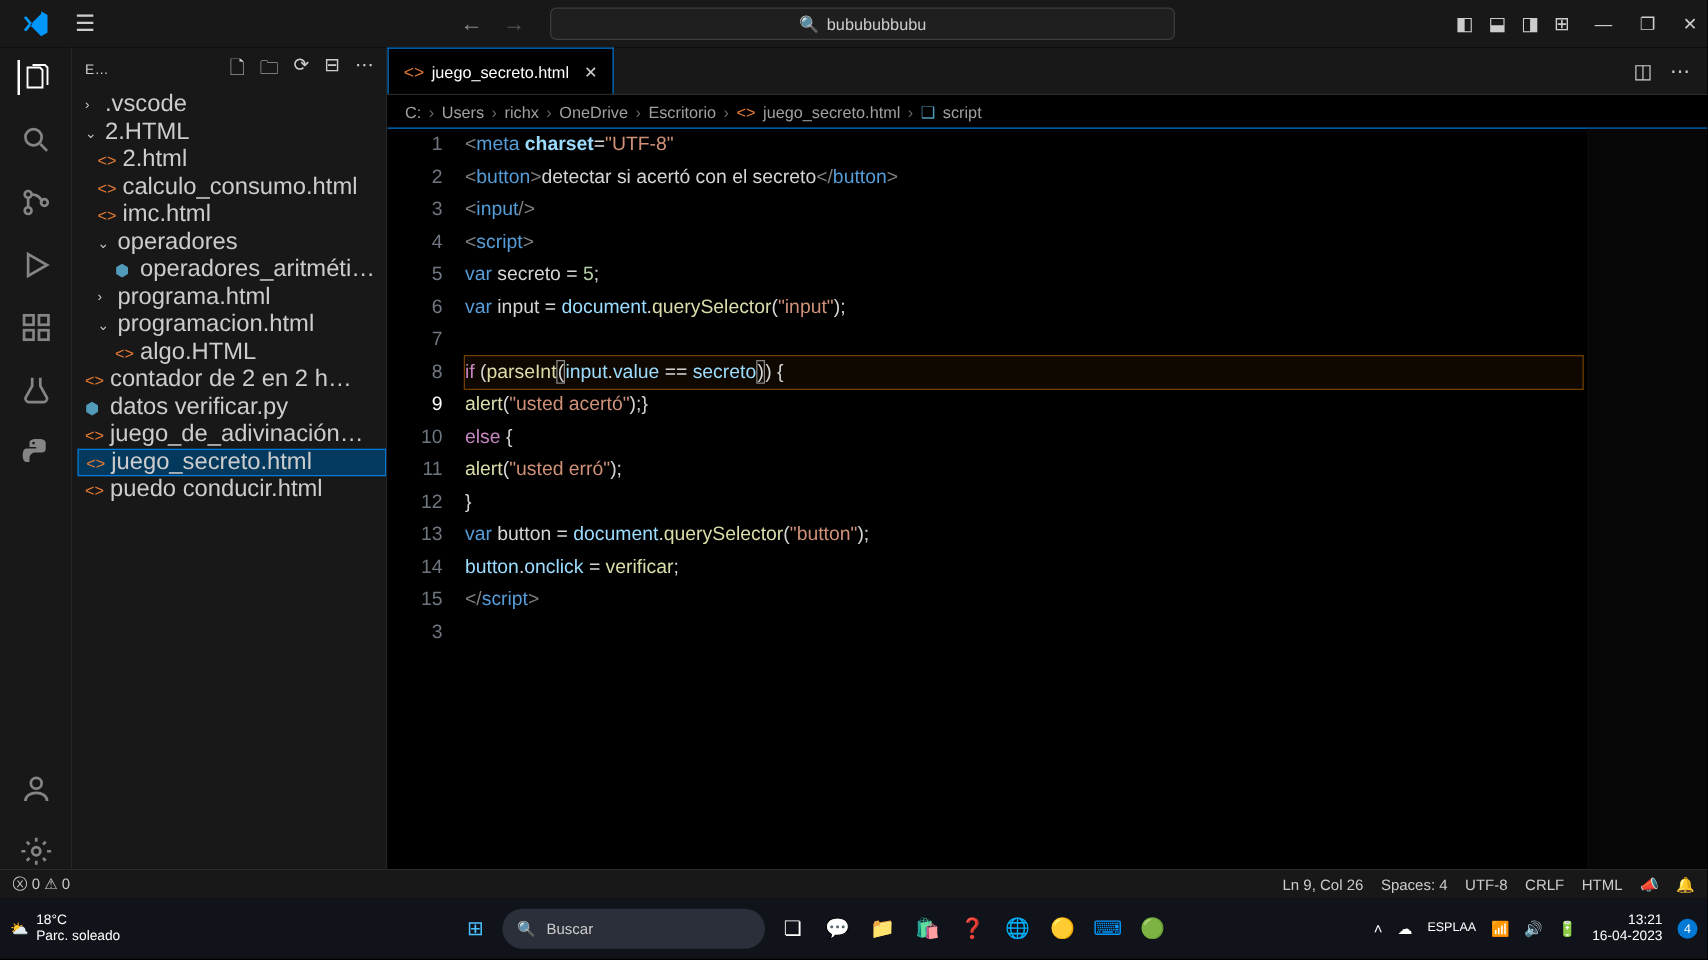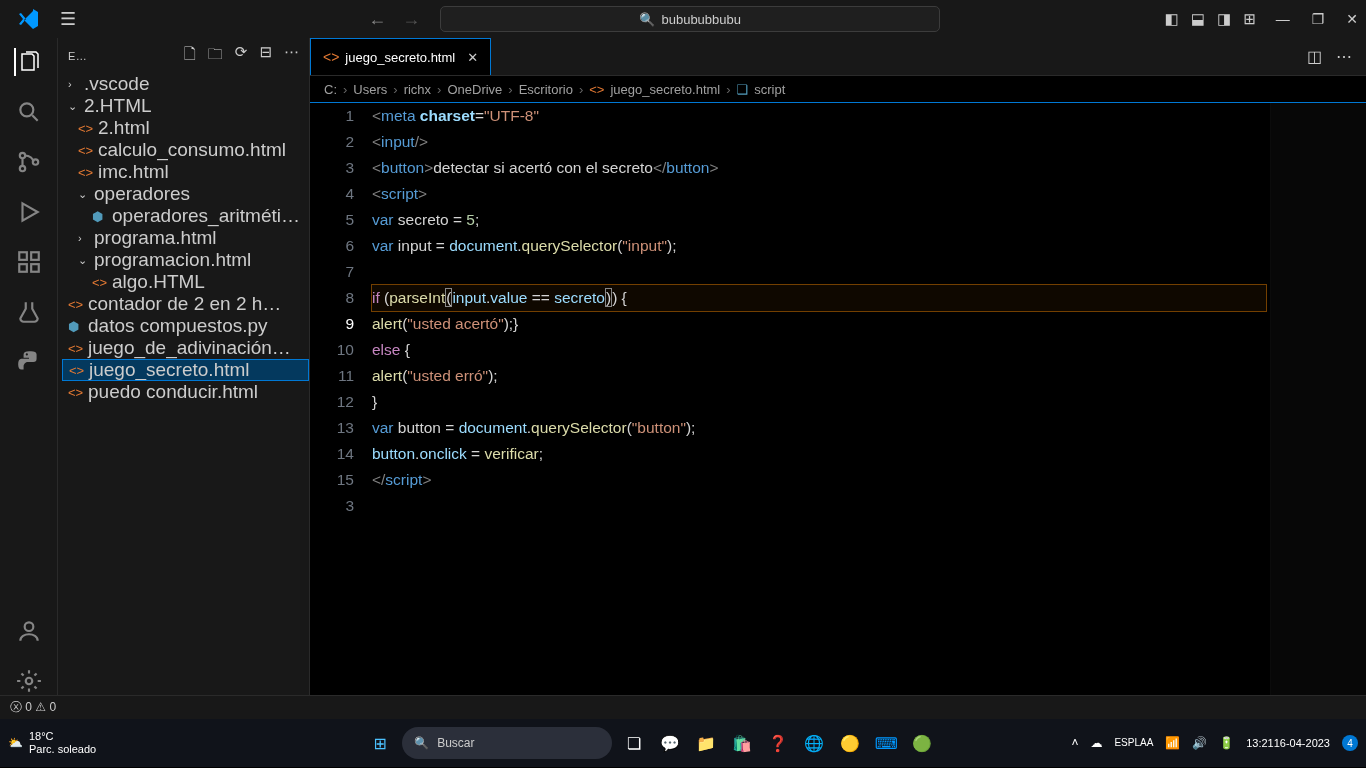--- a/index.html
+++ b/index.html
@@ -64,21 +64,21 @@
 .statusbar .sb-left, .statusbar .sb-right { display: flex; align-items: center; gap: 14px; }
 .statusbar .sb-right { margin-left: auto; }
 .taskbar { height: 48px; background: #10131a; display: flex; align-items: center; padding: 0 8px; gap: 10px; color: #fff; font-size: 12px; }
 .taskbar .weather { display: flex; align-items: center; gap: 6px; }
 .taskbar .weather .wtext { display: flex; flex-direction: column; line-height: 13px; font-size: 11px; }
 .taskbar .center { margin-left: 260px; display: flex; align-items: center; gap: 8px; }
 .taskbar .tb-search { width: 210px; height: 32px; background: #2b2f3a; border-radius: 16px; display: flex; align-items: center; padding: 0 12px; gap: 8px; color: #ccc; }
 .taskbar .app { width: 28px; height: 28px; border-radius: 4px; display: flex; align-items: center; justify-content: center; font-size: 16px; }
 .taskbar .tray { margin-left: auto; display: flex; align-items: center; gap: 12px; font-size: 12px; }
 .taskbar .tray .lang { display: flex; flex-direction: row; line-height: 12px; font-size: 10px; text-align: center; }
-.taskbar .tray .clock { display: flex; flex-direction: row; line-height: 13px; font-size: 11px; text-align: right; }
+.taskbar .tray .clock { display: flex; flex-direction: column; line-height: 13px; font-size: 11px; text-align: right; }
 svg { display: block; }
 </style>
 </head>
 <body>
 
 <div class="titlebar">
   <span class="vscode-logo">
     <svg viewBox="0 0 24 24" width="24" height="24">
         <path fill="#0098ff" d="M17 2l5 3v14l-5 3-9-9 9-9zM3 7l4 5-4 5 2 1 5-6-5-6-2 1z"></path>
       </svg>
@@ -216,21 +216,21 @@
       <div class="tree-row indent2">
           <span class="ficon ic-html">&lt;&gt;</span>
           <span class="fname">algo.HTML</span>
         </div>
       <div class="tree-row">
           <span class="ficon ic-html">&lt;&gt;</span>
           <span class="fname">contador de 2 en 2 h…</span>
         </div>
       <div class="tree-row">
           <span class="ficon ic-py">⬢</span>
-          <span class="fname">datos compuestos.py</span>
+          <span class="fname">datos verificar.py</span>
         </div>
       <div class="tree-row">
           <span class="ficon ic-html">&lt;&gt;</span>
           <span class="fname">juego_de_adivinación…</span>
         </div>
       <div class="tree-row selected">
           <span class="ficon ic-html">&lt;&gt;</span>
           <span class="fname">juego_secreto.html</span>
         </div>
       <div class="tree-row">
@@ -283,22 +283,22 @@
           <div>10</div>
           <div>11</div>
           <div>12</div>
         <div>13</div>
           <div>14</div>
           <div>15</div>
           <div>3</div>
       </div>
       <div class="code-content">
         <div class="line"><span class="tk-tag">&lt;</span><span class="tk-tagname">meta</span><span> </span><span class="tk-attr">charset</span><span class="tk-plain">=</span><span class="tk-str">"UTF-8"</span></div>
+        <div class="line"><span class="tk-tag">&lt;</span><span class="tk-tagname">button</span><span class="tk-tag">&gt;</span><span class="tk-plain">detectar si acertó con el secreto</span><span class="tk-tag">&lt;/</span><span class="tk-tagname">button</span><span class="tk-tag">&gt;</span></div>
         <div class="line"><span class="tk-tag">&lt;</span><span class="tk-tagname">input</span><span class="tk-tag">/&gt;</span></div>
-        <div class="line"><span class="tk-tag">&lt;</span><span class="tk-tagname">button</span><span class="tk-tag">&gt;</span><span class="tk-plain">detectar si acertó con el secreto</span><span class="tk-tag">&lt;/</span><span class="tk-tagname">button</span><span class="tk-tag">&gt;</span></div>
         <div class="line"><span class="tk-tag">&lt;</span><span class="tk-tagname">script</span><span class="tk-tag">&gt;</span></div>
         <div class="line"><span class="tk-kw">var</span><span class="tk-plain"> secreto = </span><span class="tk-num">5</span><span class="tk-plain">;</span></div>
         <div class="line"><span class="tk-kw">var</span><span class="tk-plain"> input = </span><span class="tk-var">document</span><span class="tk-plain">.</span><span class="tk-fn">querySelector</span><span class="tk-plain">(</span><span class="tk-str">"input"</span><span class="tk-plain">);</span></div>
         <div class="line"> </div>
         <div class="line current"><span class="tk-kw2">if</span><span class="tk-plain"> (</span><span class="tk-fn">parseInt</span><span class="tk-plain bracket-hl">(</span><span class="tk-var">input</span><span class="tk-plain">.</span><span class="tk-var">value</span><span class="tk-plain"> == </span><span class="tk-var">secreto</span><span class="tk-plain bracket-hl">)</span><span class="tk-plain">) {</span></div>
         <div class="line"><span class="tk-fn">alert</span><span class="tk-plain">(</span><span class="tk-str">"usted acertó"</span><span class="tk-plain">);}</span></div>
         <div class="line"><span class="tk-kw2">else</span><span class="tk-plain"> {</span></div>
         <div class="line"><span class="tk-fn">alert</span><span class="tk-plain">(</span><span class="tk-str">"usted erró"</span><span class="tk-plain">);</span></div>
         <div class="line"><span class="tk-plain">}</span></div>
         <div class="line"><span class="tk-kw">var</span><span class="tk-plain"> button = </span><span class="tk-var">document</span><span class="tk-plain">.</span><span class="tk-fn">querySelector</span><span class="tk-plain">(</span><span class="tk-str">"button"</span><span class="tk-plain">);</span></div>
@@ -307,20 +307,29 @@
       </div>
       <div class="minimap"></div>
     </div>
   </div>
 </div>
 
 <div class="statusbar">
   <div class="sb-left">
     <span>ⓧ <span>0</span>  ⚠ <span>0</span></span>
   </div>
+  <div class="sb-right">
+    <span>Ln 9, Col 26</span>
+    <span>Spaces: 4</span>
+    <span>UTF-8</span>
+    <span>CRLF</span>
+    <span>HTML</span>
+    <span>📣</span>
+    <span>🔔</span>
+  </div>
 </div>
 
 <div class="taskbar">
   <div class="weather">
     <span>⛅</span>
     <div class="wtext">
         <span>18°C</span>
         <span>Parc. soleado</span>
       </div>
   </div>

